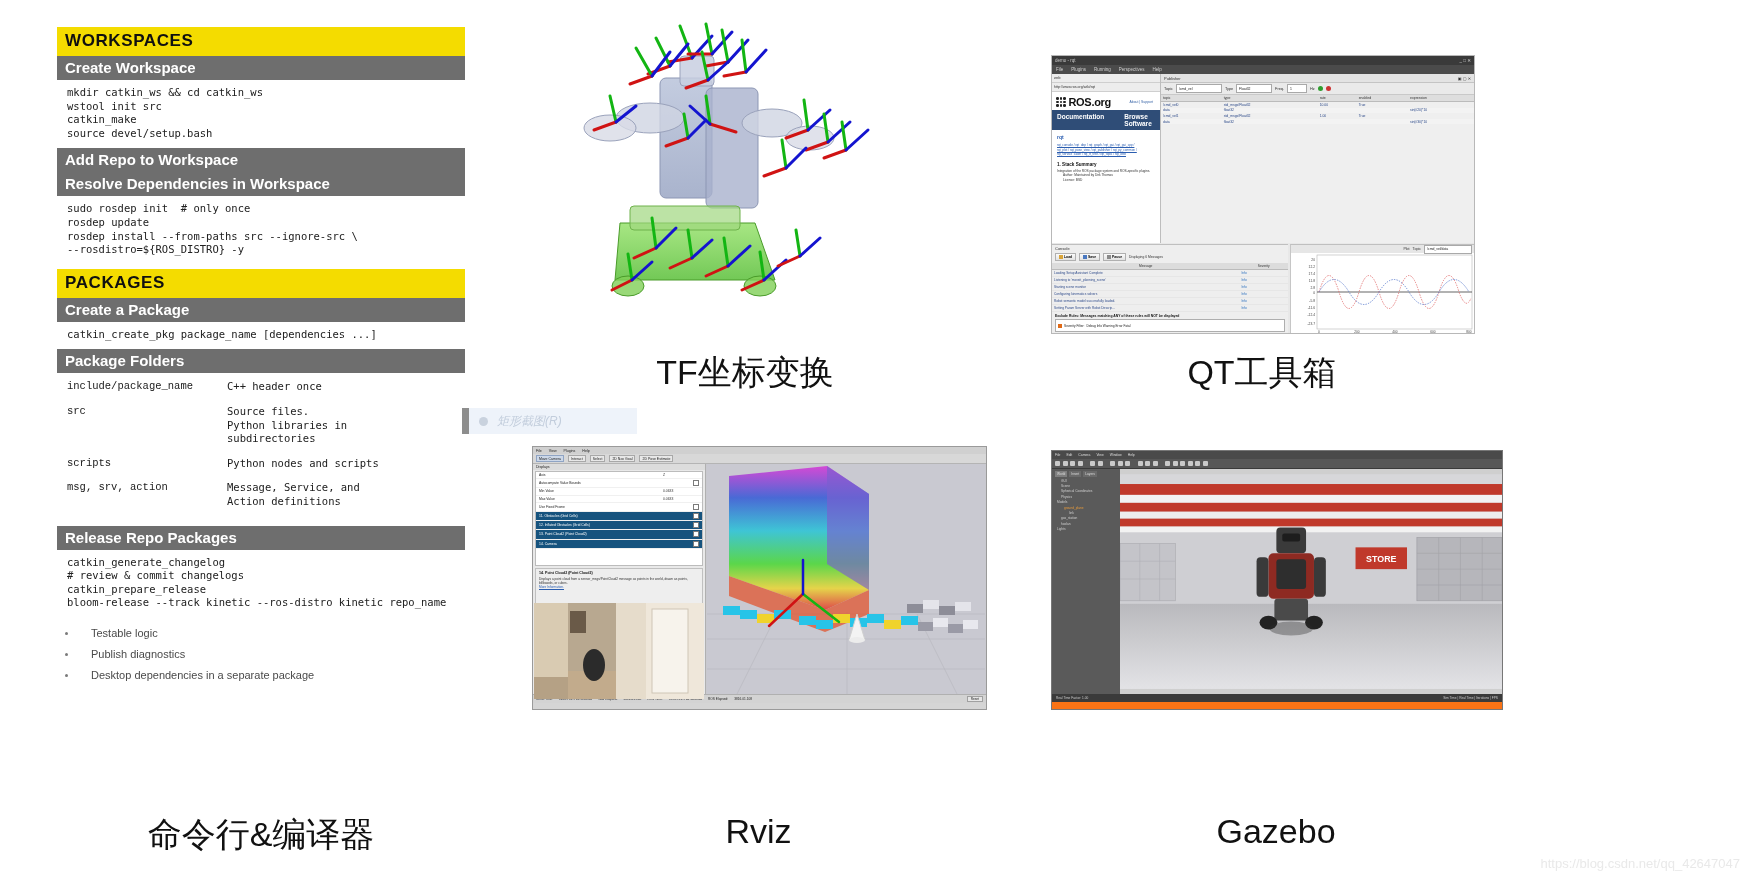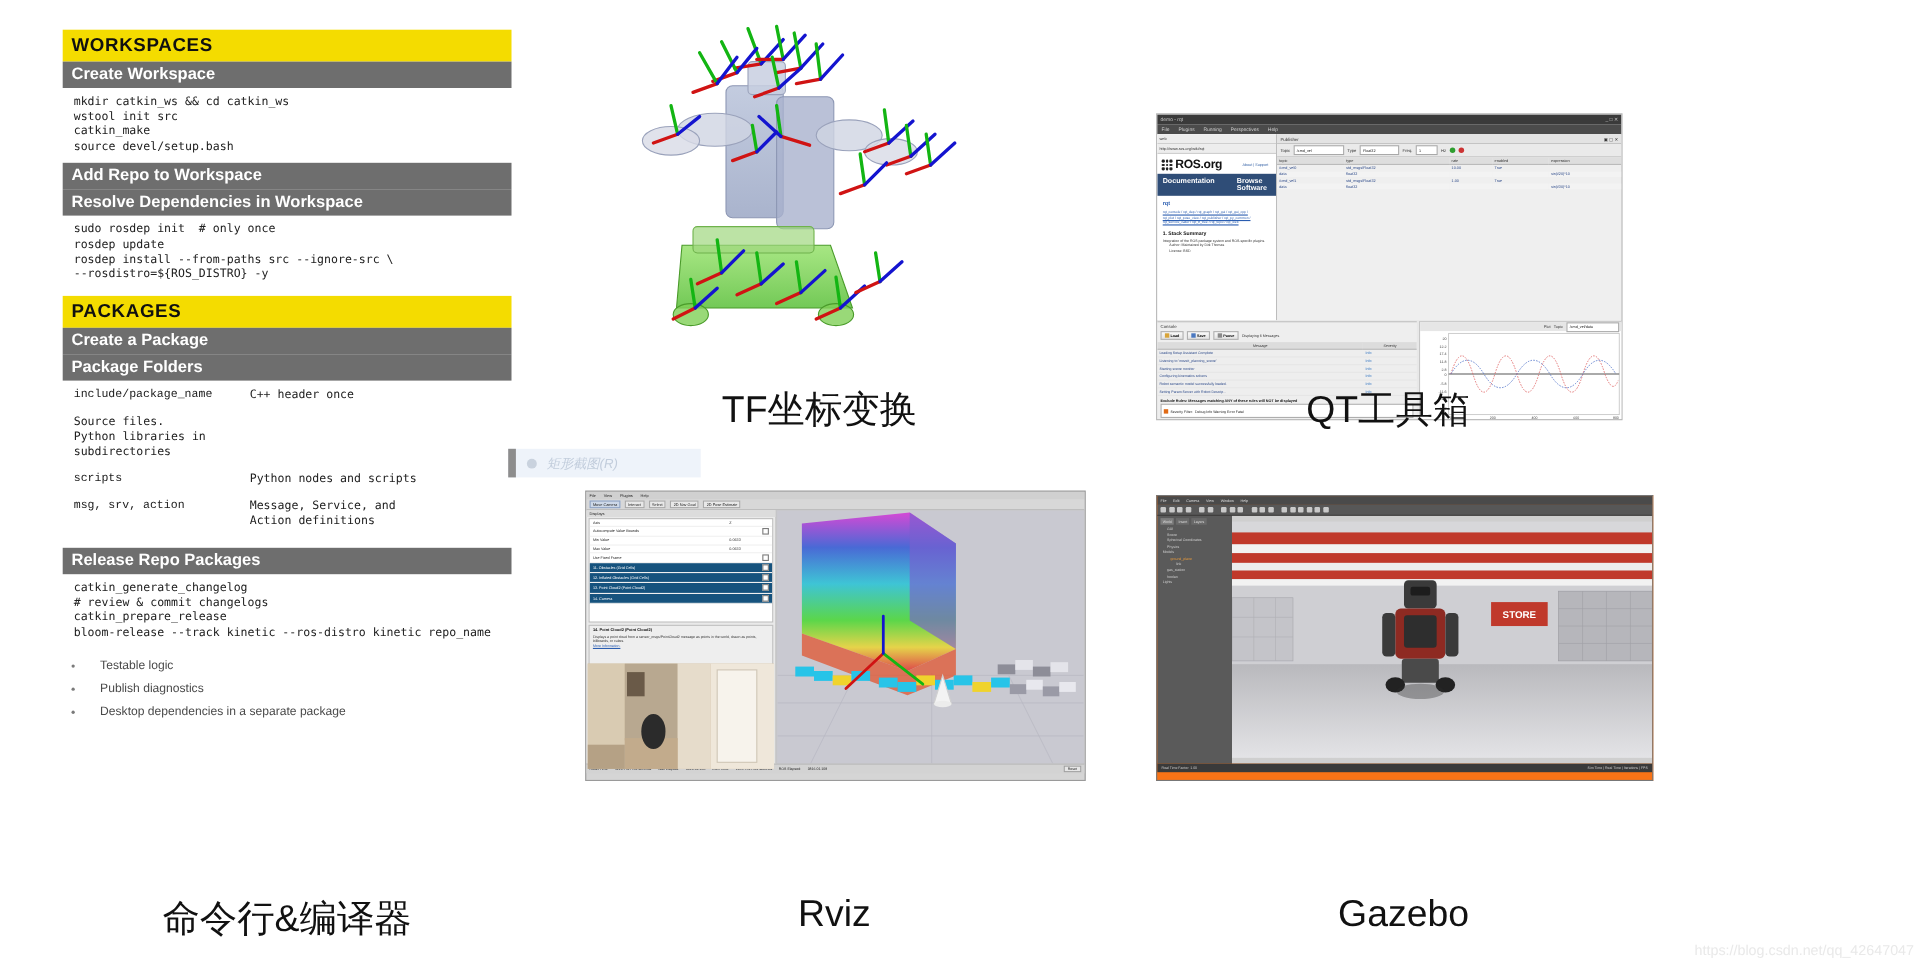--- a/index.html
+++ b/index.html
@@ -72,21 +72,21 @@
     font-family:"Liberation Sans", sans-serif;
     font-style:italic;
   }
 
   
   .tf-panel{position:absolute;left:560px;top:18px;width:370px;height:340px;}
   .tf-svg{width:100%;height:100%;}
 
   
   .qt{position:absolute;left:1051px;top:55px;width:422px;height:277px;
-      background:#e8e8e8;border:1px solid #b8b8b8;overflow:hidden;margin-top:48px;}
+      background:#e8e8e8;border:1px solid #b8b8b8;overflow:hidden;}
   .qt-titlebar{height:9px;background:#3a3a3a;display:flex;align-items:center;
       justify-content:space-between;padding:0 3px;}
   .qt-titlebar .t{color:#c8c8c8;font-size:4.5px;}
   .qt-menubar{height:9px;background:#4b4b4b;display:flex;align-items:center;
       gap:8px;padding:0 4px;}
   .qt-menubar span{color:#cfcfcf;font-size:4.5px;}
   .qt-body{display:flex;height:169px;}
   .qt-left{width:108px;background:#fff;border-right:1px solid #bdbdbd;overflow:hidden;}
   .qt-urlbar{height:8px;background:#ededed;display:flex;align-items:center;
       padding:0 2px;border-bottom:1px solid #cfcfcf;}
@@ -222,28 +222,30 @@
     <div class="cs-code">sudo rosdep init  # only once
 rosdep update
 rosdep install --from-paths src --ignore-src \
 --rosdistro=${ROS_DISTRO} -y</div>
 
     <div class="cs-gap"></div>
 
     <div class="cs-yellow">PACKAGES</div>
 
     <div class="cs-grey">Create a Package</div>
+    <div class="cs-code">catkin_create_pkg package_name [dependencies ...]</div>
 
     <div class="cs-grey">Package Folders</div>
     <div class="cs-table">
       <div class="cs-row">
         <div class="c1">include/package_name</div>
         <div class="c2">C++ header once</div>
       </div>
       <div class="cs-row">
+        <div class="c1">src</div>
         <div class="c2">Source files.
 Python libraries in
 subdirectories</div>
       </div>
       <div class="cs-row">
         <div class="c1">scripts</div>
         <div class="c2">Python nodes and scripts</div>
       </div>
       <div class="cs-row">
         <div class="c1">msg, srv, action</div>

